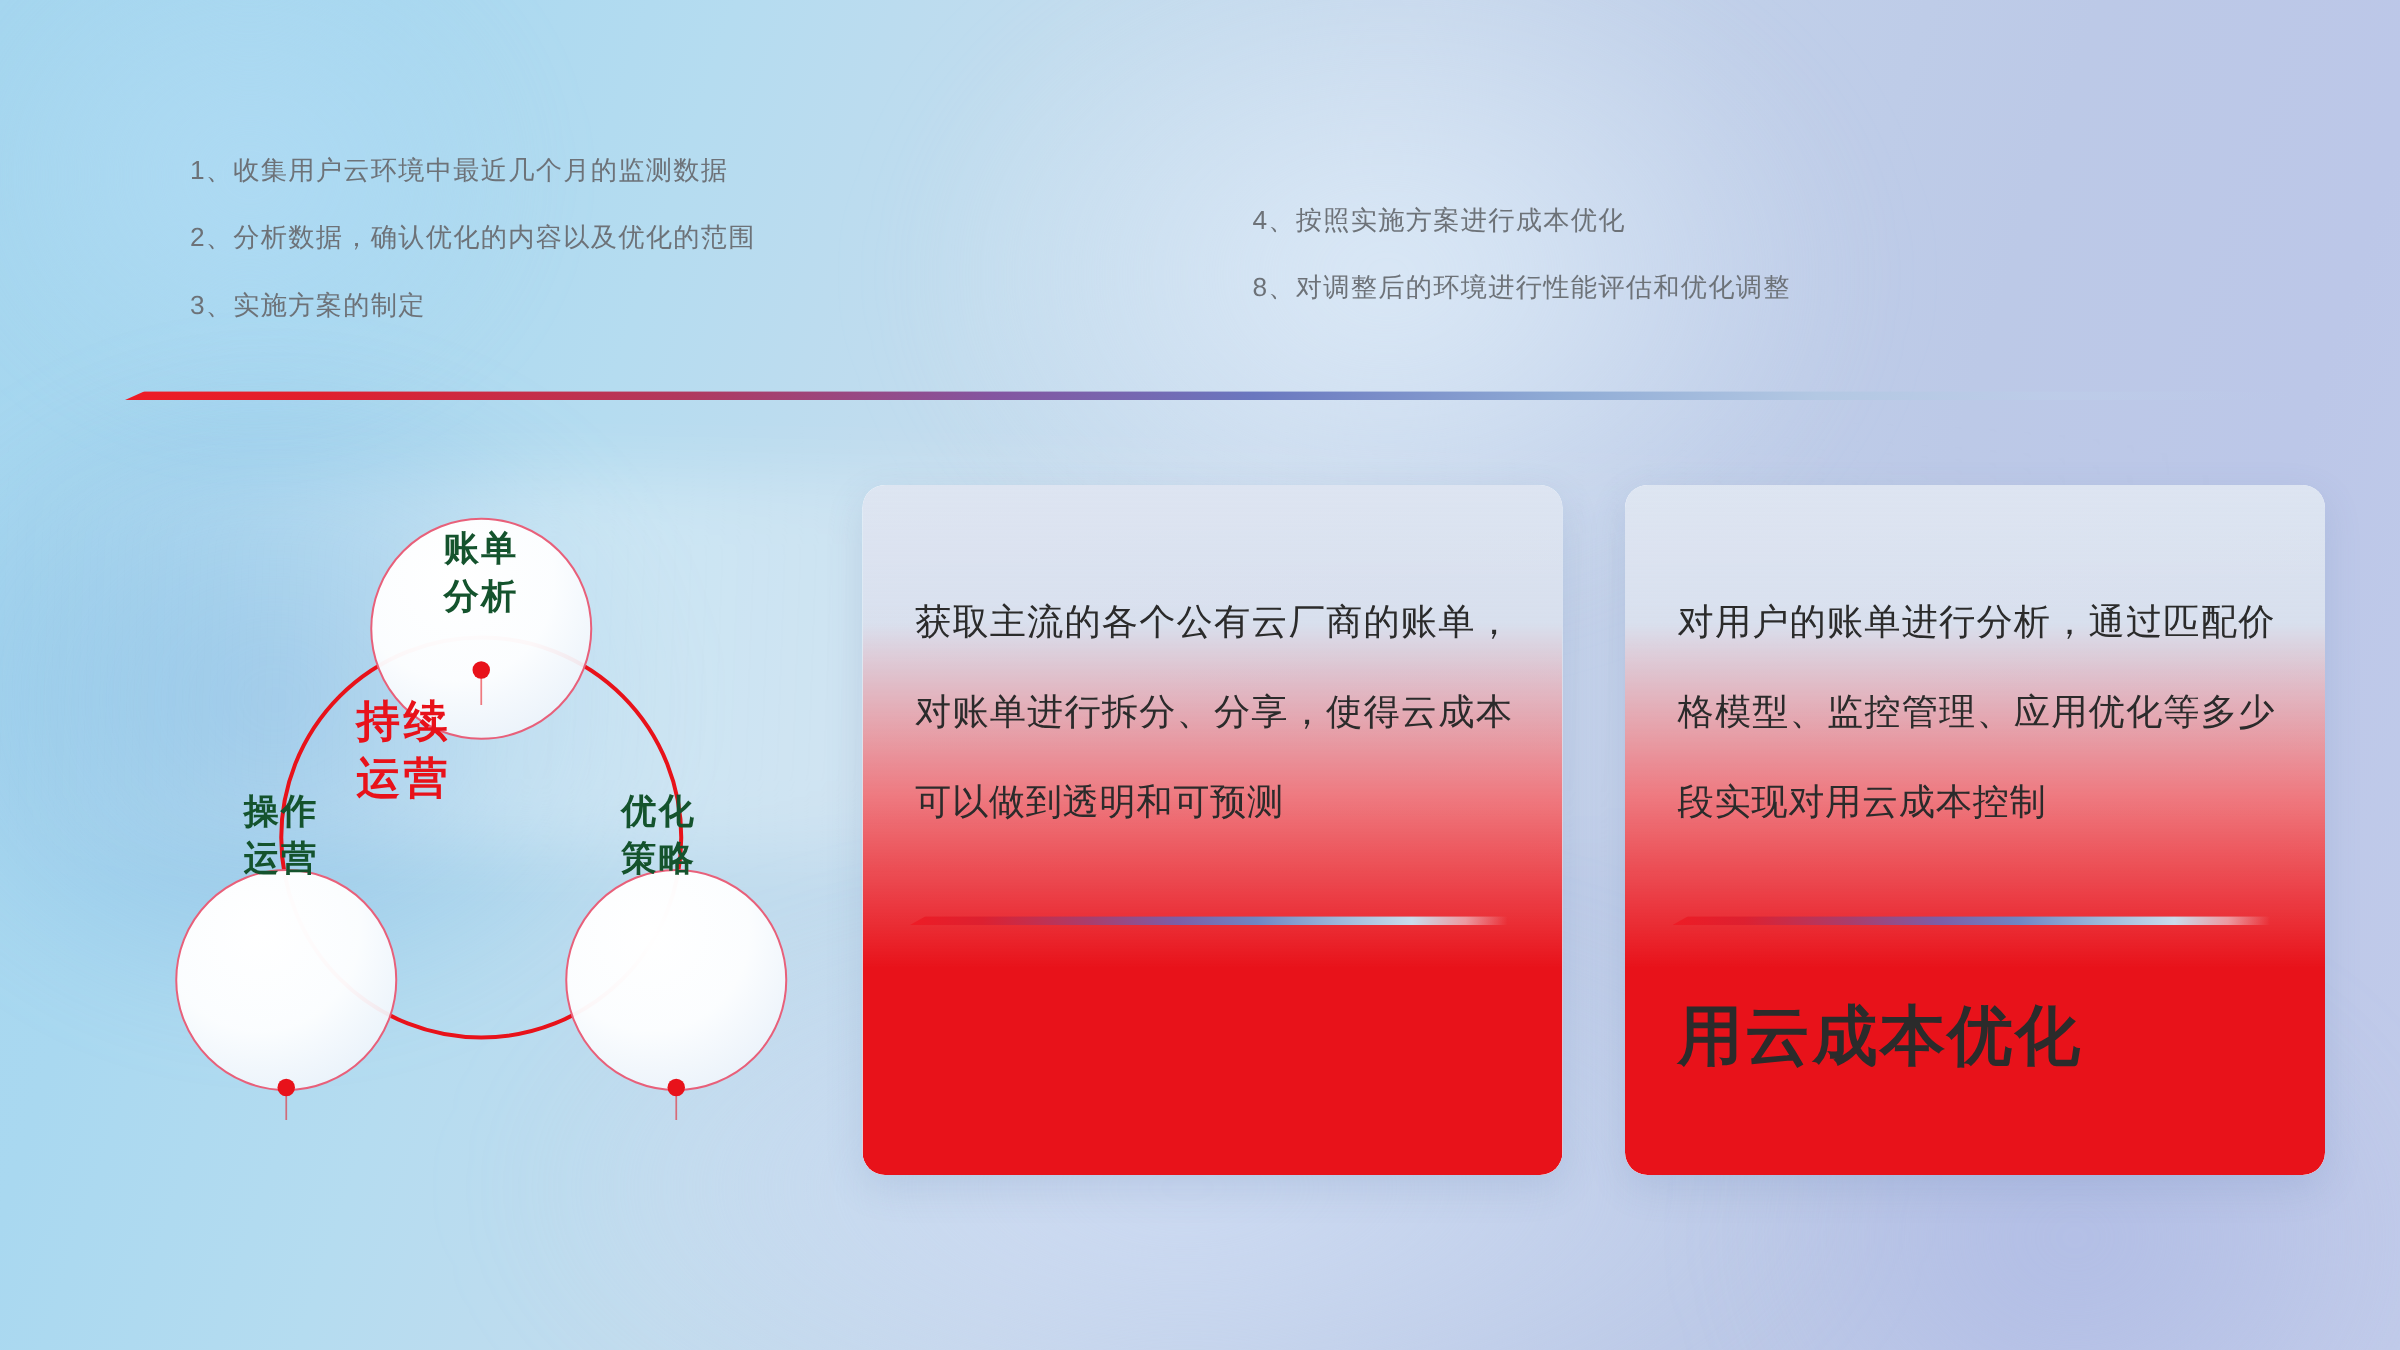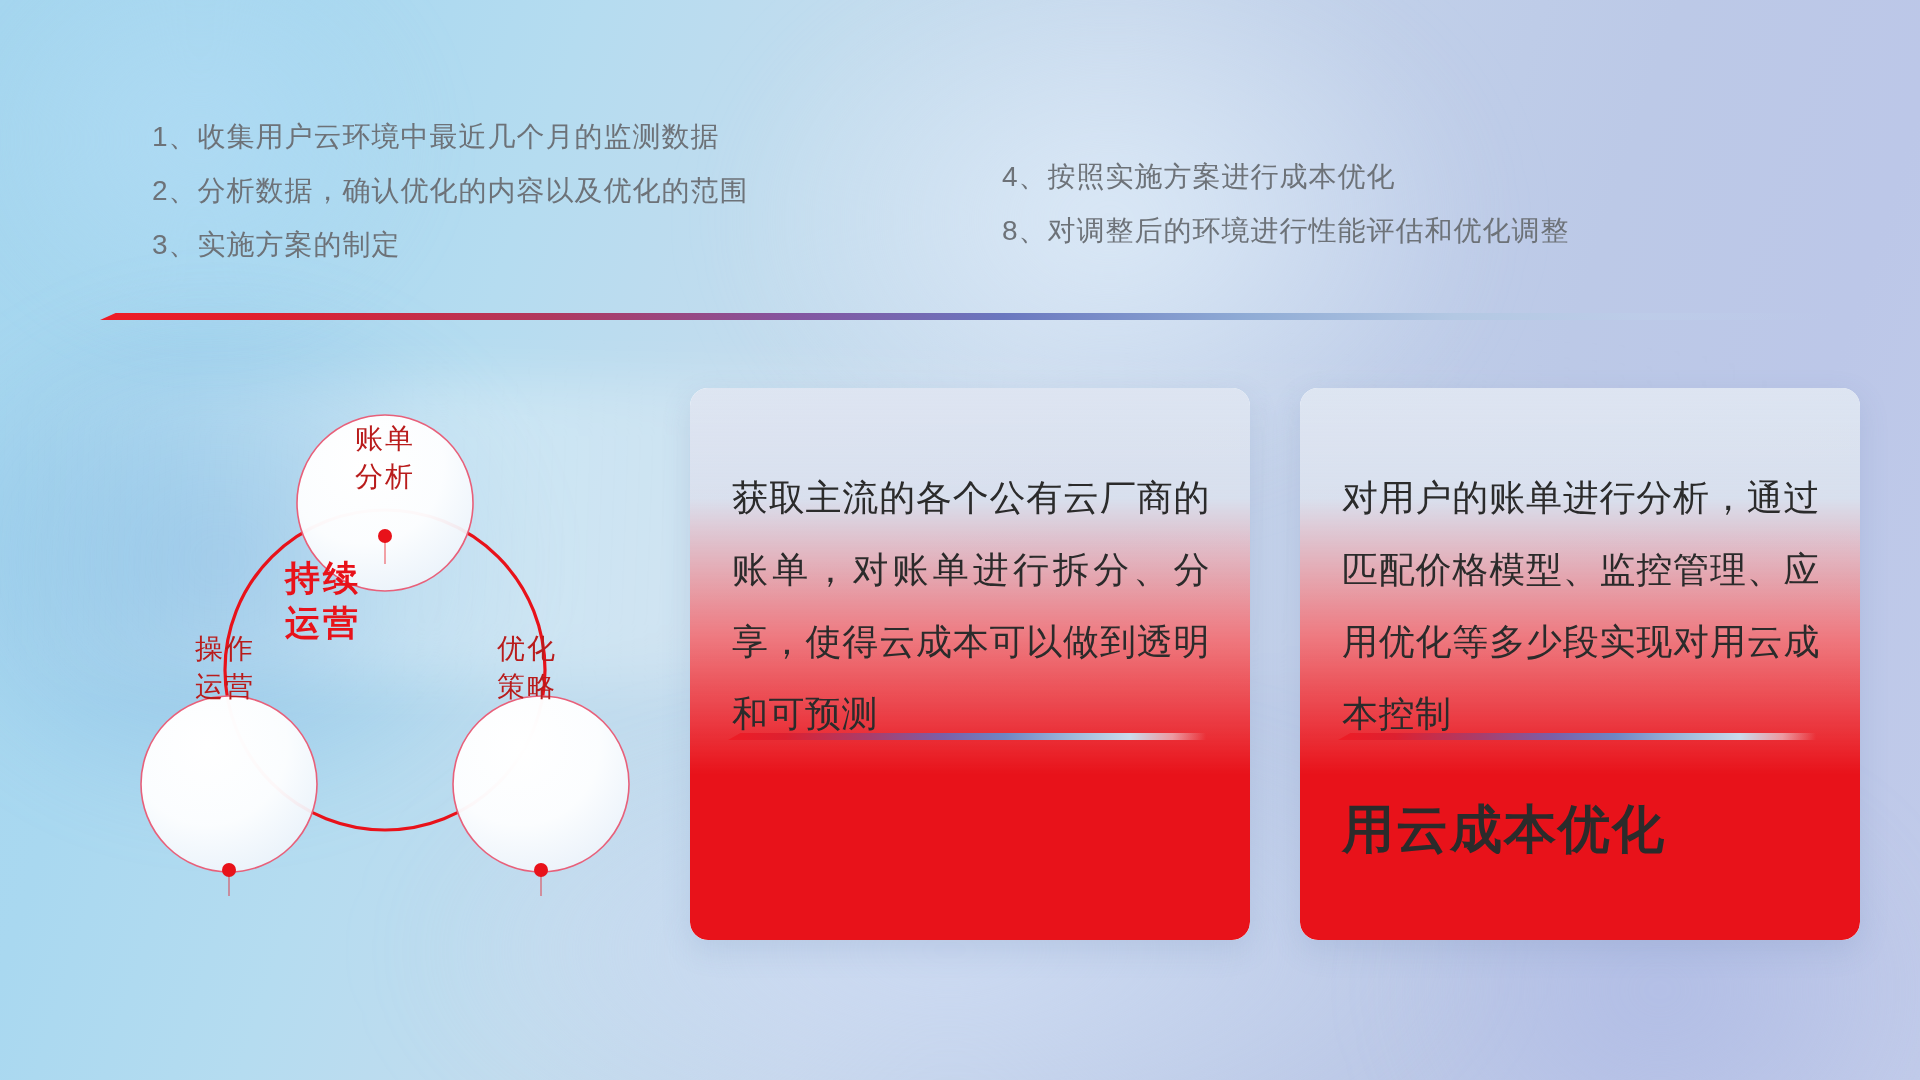--- a/index.html
+++ b/index.html
@@ -101,21 +101,21 @@
   
   .bullets {
     position: absolute;
     left: 0;
     top: 0;
     width: 1920px;
   }
   .bullet-col {
     position: absolute;
     color: #6d7278;
-    font-size: 28px;
+    font-size: 21px;
     line-height: 54px;
     letter-spacing: 1px;
     white-space: nowrap;
   }
   .bullet-col.left  { left: 152px; top: 110px; }
   .bullet-col.right { left: 1002px; top: 150px; }
   .bullet-line { display: block; }
 
   
   .top-divider {
@@ -149,22 +149,22 @@
     position: absolute;
     left: 90px;
     top: 350px;
     width: 580px;
     height: 600px;
   }
   .venn svg { display: block; }
   .venn-label {
     position: absolute;
     text-align: center;
-    color: #b91c1c;
-    font-weight: normal;
+    color: #14532d;
+    font-weight: bold;
     font-size: 28px;
     line-height: 38px;
     letter-spacing: 2px;
     pointer-events: none;
   }
   .venn-label span { display: block; }
   .venn-label.top     { left: 210px; top: 70px;  width: 170px; }
   .venn-label.left    { left:  50px; top: 280px; width: 170px; }
   .venn-label.right   { left: 352px; top: 280px; width: 170px; }
   .venn-center {
@@ -209,21 +209,21 @@
     background:
       linear-gradient(#ffffff00, #ffffff00) padding-box,
       linear-gradient(to top, #e8121a 0%, #e8121a 30%, rgba(232,18,26,0.55) 55%, rgba(200,210,230,0.65) 80%, rgba(214,223,238,0.8) 100%) border-box;
   }
   .card-body {
     position: absolute;
     left: 42px;
     top: 74px;
     width: 478px;
     color: #2b2b2b;
-    font-size: 36px;
+    font-size: 29px;
     line-height: 72px;
     letter-spacing: 0.5px;
     text-align: justify;
     text-align-last: left;
     font-family: Liberation Serif, serif;
   }
   .card-divider {
     position: absolute;
     left: 38px;
     top: 733px;

